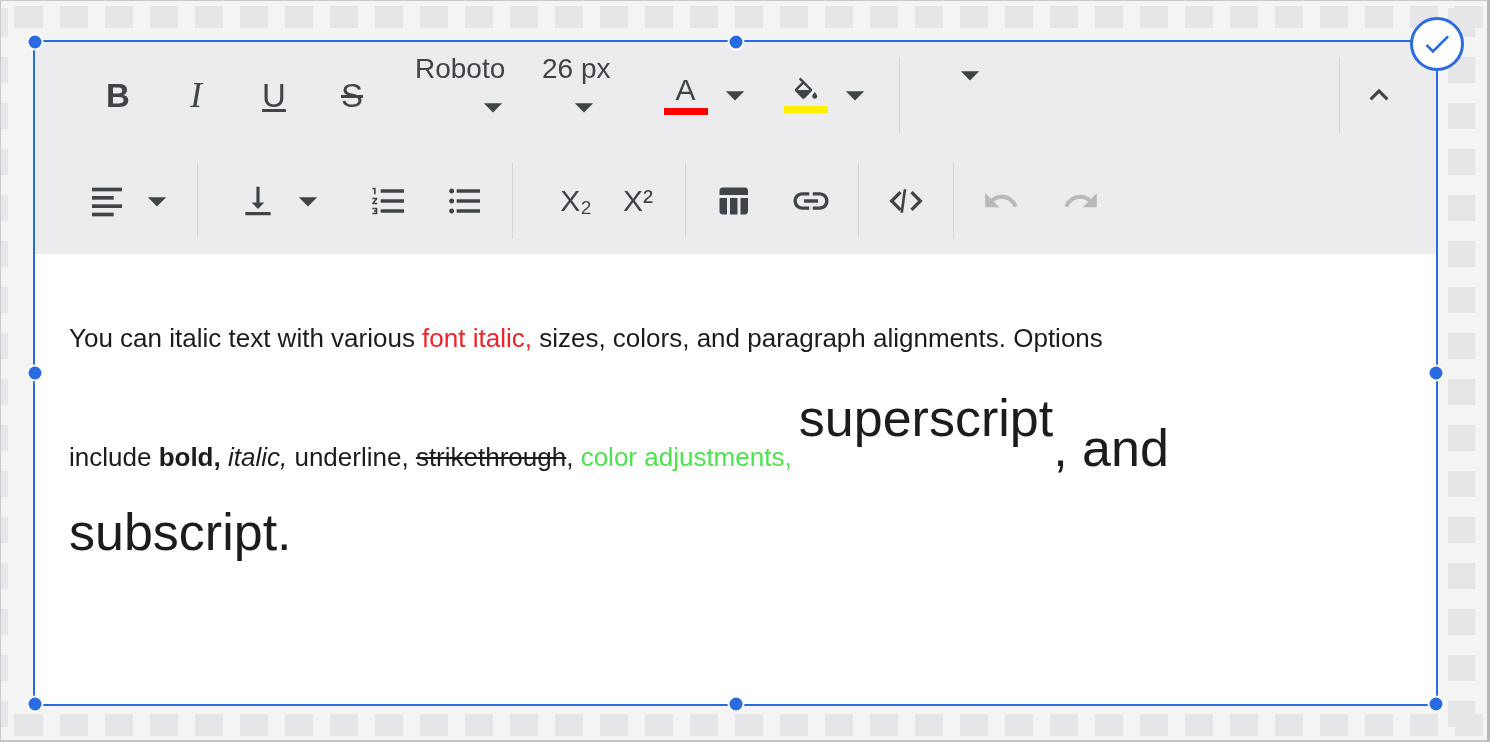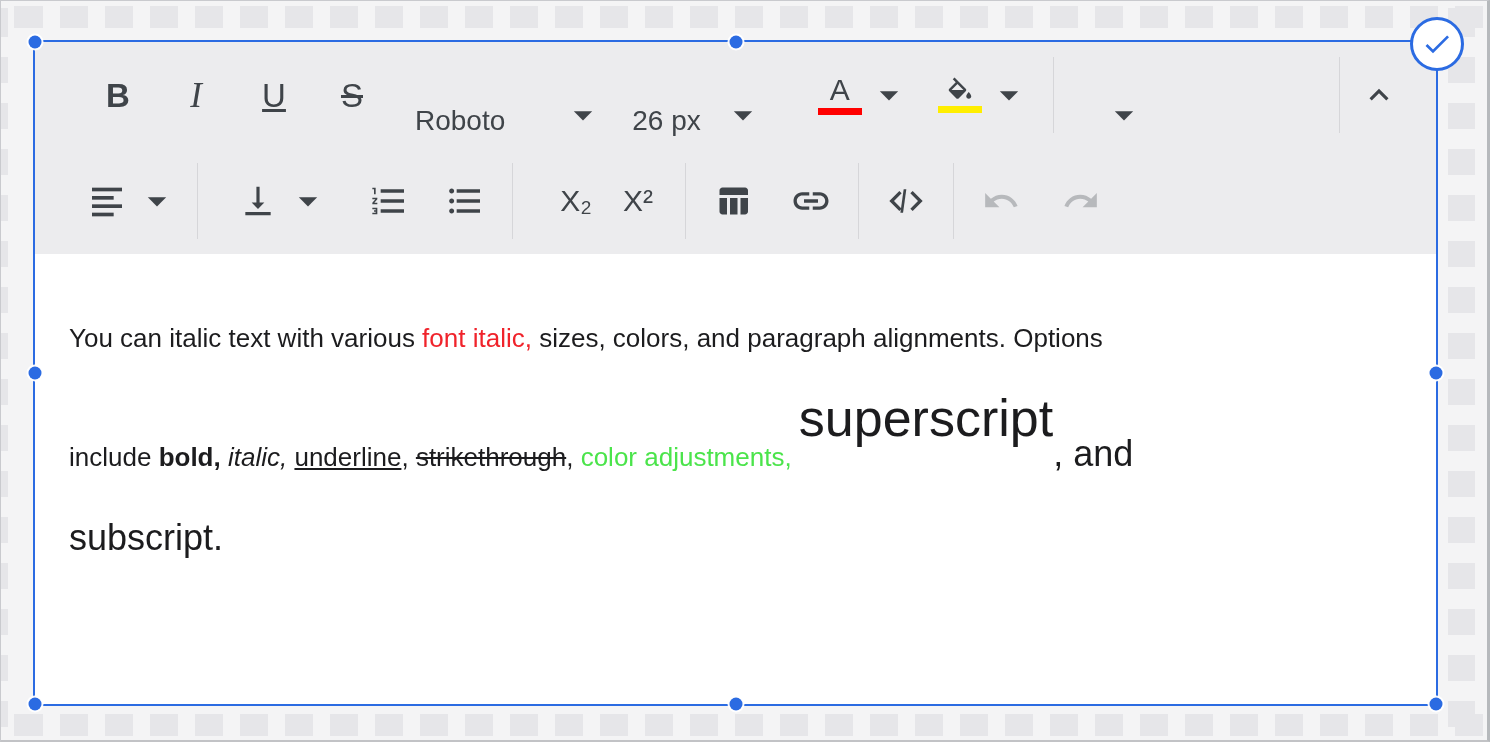--- a/index.html
+++ b/index.html
@@ -73,23 +73,23 @@
   .w78{width:78px}.w60{width:62px}.w46{width:44px}
   .glyph{font-size:33px;line-height:1}
   .glyph-b{font-weight:bold}
   .glyph-i{font-family:"Liberation Serif",serif;font-style:italic;font-size:35px}
   .glyph-u{text-decoration:underline}
   .glyph-s{text-decoration:line-through}
   .glyph-sup,.glyph-sub{font-size:30px}
   .arrow-btn svg{width:44px;height:44px}
   .tb-divider{width:1px;height:76px;background:#d6d6d9;flex:0 0 1px}
   .tb-select{
-    display:flex;align-items:flex-end;background:none;border:none;cursor:pointer;
+    display:flex;align-items:flex-start;background:none;border:none;cursor:pointer;
     font-family:"Liberation Sans",sans-serif;
-    font-size:28px;color:var(--icon-color);height:84px;padding:0;
+    font-size:28px;color:var(--icon-color);height:84px;padding:0;flex-direction:column;
   }
   .tb-select svg{fill:var(--icon-color);width:44px;height:44px}
   .color-btn{flex-direction:column;gap:3px}
   .color-letter{font-size:30px;line-height:1}
   .color-bar{width:44px;height:7px}
   .bar-red{background:var(--swatch-red)}
   .bar-yellow{background:var(--swatch-yellow)}
   .sp{flex:0 0 auto}
   .grow{flex:1 1 auto}
 
@@ -97,24 +97,24 @@
     flex:1 1 auto;background:#fff;color:var(--body-text);
     padding:66px 34px 0 34px;font-size:26px;cursor:text;overflow:hidden;
   }
   .text-line{line-height:36px;white-space:nowrap}
   .line-2{margin-top:62px}
   .line-3{margin-top:48px}
   .seg-red{color:var(--text-red)}
   .seg-green{color:var(--text-green)}
   .seg-bold{font-weight:bold}
   .seg-italic{font-style:italic}
-  .seg-underline{text-decoration:underline}
+  .seg-underline{}
   .seg-strikethrough{text-decoration:line-through}
   .seg-superscript-large{font-size:52px;line-height:0;vertical-align:30px}
-  .seg-large{font-size:36px;line-height:0}
+  .seg-large{font-size:52px;line-height:0}
 </style>
 </head>
 <body>
 
 <div class="page">
   <div class="dash dash-top"></div>
   <div class="dash dash-bottom"></div>
   <div class="dash dash-right"></div>
   <div class="dash dash-left"></div>
 

